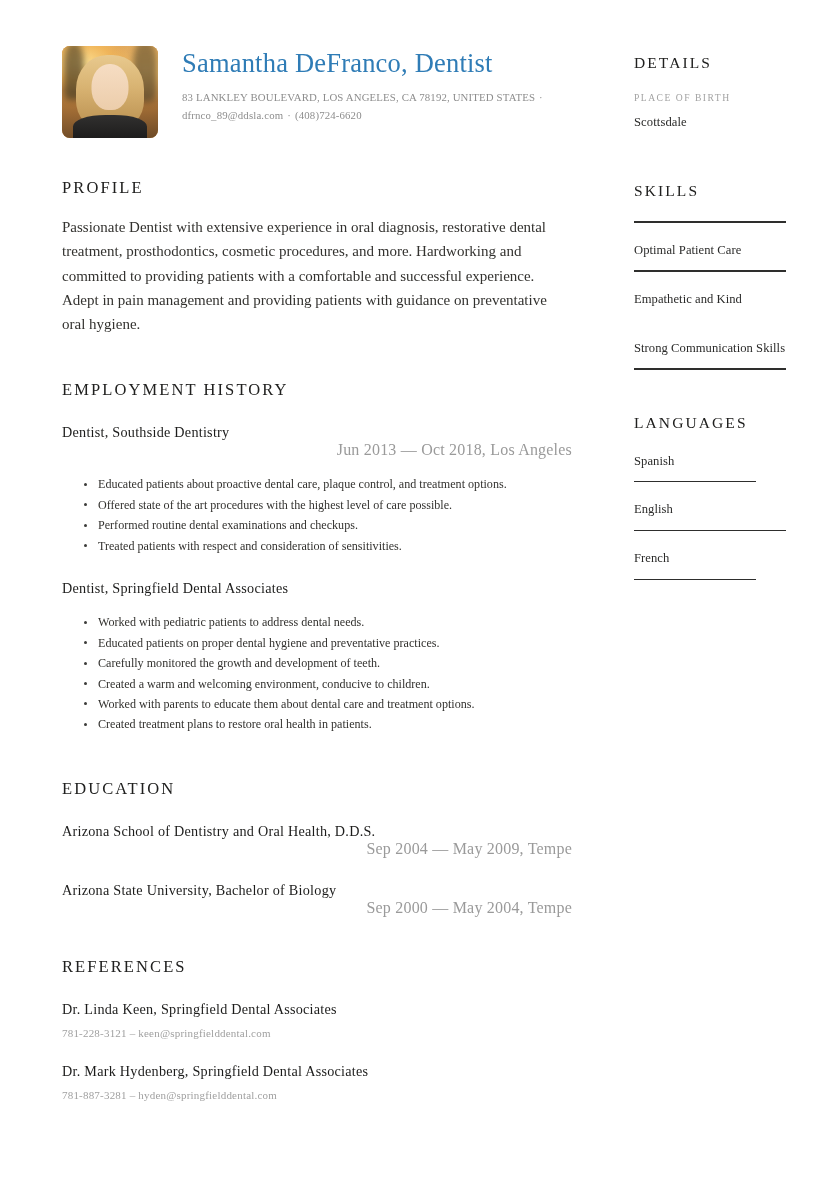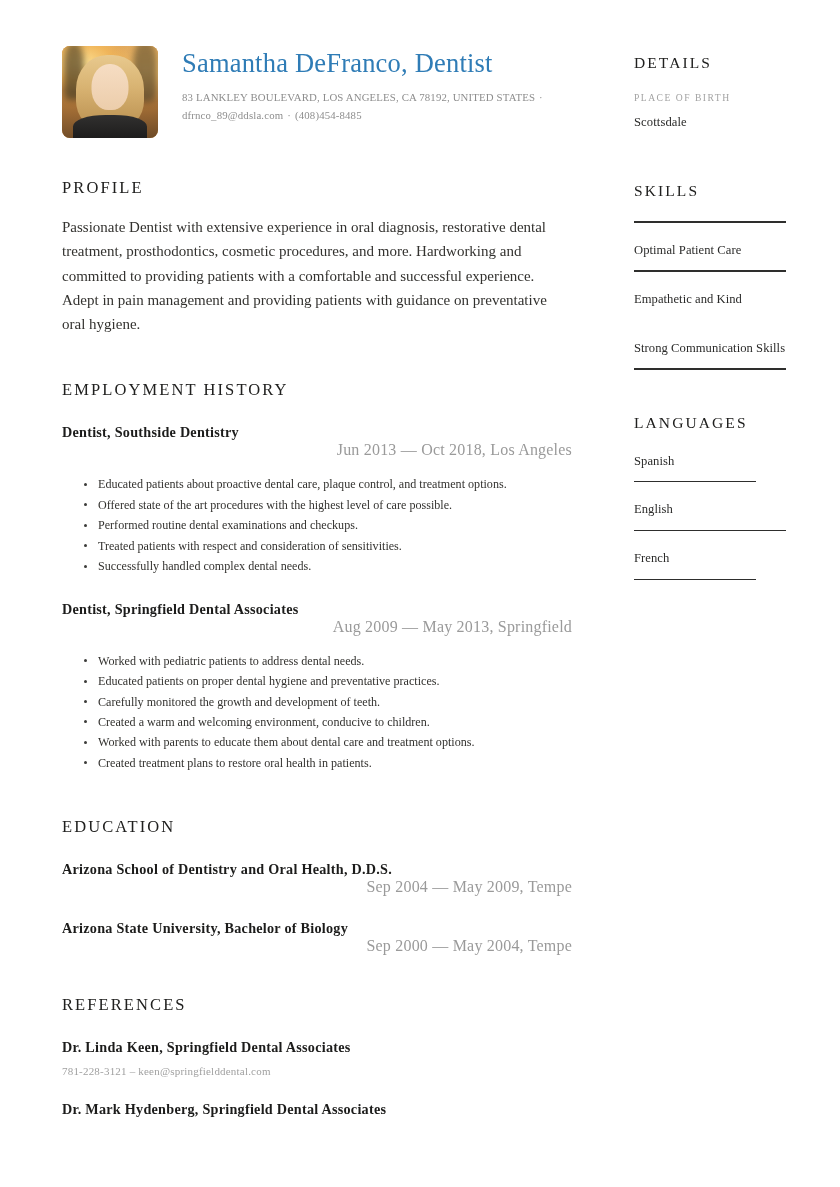--- a/index.html
+++ b/index.html
@@ -128,21 +128,21 @@
     line-height: 1.62;
     color: #33322f;
     max-width: 490px;
   }
 
   .block-gap-lg { height: 44px; }
   .block-gap-md { height: 40px; }
 
   .job-title, .edu-title, .ref-title {
     font-size: 14.2px;
-    font-weight: bold;
+    font-weight: normal;
     color: #1c1c1b;
     letter-spacing: 0.25px;
     margin-top: 24px;
   }
 
   .meta {
     font-size: 16px;
     color: #9a9a9a;
     letter-spacing: 0.2px;
     text-align: right;
@@ -248,21 +248,21 @@
       <div class="tree-l"></div>
       <div class="tree-r"></div>
       <div class="hair"></div>
       <div class="face"></div>
       <div class="body"></div>
     </div>
     <div class="head-text">
       <h1 class="name">Samantha DeFranco, Dentist</h1>
       <div class="contact">
         <span>83 LANKLEY BOULEVARD, LOS ANGELES, CA 78192, UNITED STATES</span><span class="sep">·</span><br>
-        <span>dfrnco_89@ddsla.com</span><span class="sep">·</span><span>(408)454-8485</span>
+        <span>dfrnco_89@ddsla.com</span><span class="sep">·</span><span>(408)724-6620</span>
       </div>
     </div>
   </div>
 
   <div class="main">
 
     <section>
       <h2 class="sec-title">PROFILE</h2>
       <p class="profile-body">Passionate Dentist with extensive experience in oral diagnosis, restorative dental treatment, prosthodontics, cosmetic procedures, and more. Hardworking and committed to providing patients with a comfortable and successful experience. Adept in pain management and providing patients with guidance on preventative oral hygiene.</p>
     </section>
@@ -273,27 +273,25 @@
       <h2 class="sec-title">EMPLOYMENT HISTORY</h2>
 
       <div>
         <h3 class="job-title">Dentist, Southside Dentistry</h3>
         <div class="meta">Jun 2013 — Oct 2018, Los Angeles</div>
         <ul class="duties">
           <li>Educated patients about proactive dental care, plaque control, and treatment options.</li>
           <li>Offered state of the art procedures with the highest level of care possible.</li>
           <li>Performed routine dental examinations and checkups.</li>
           <li>Treated patients with respect and consideration of sensitivities.</li>
-          <li>Successfully handled complex dental needs.</li>
         </ul>
       </div>
 
       <div>
         <h3 class="job-title">Dentist, Springfield Dental Associates</h3>
-        <div class="meta">Aug 2009 — May 2013, Springfield</div>
         <ul class="duties">
           <li>Worked with pediatric patients to address dental needs.</li>
           <li>Educated patients on proper dental hygiene and preventative practices.</li>
           <li>Carefully monitored the growth and development of teeth.</li>
           <li>Created a warm and welcoming environment, conducive to children.</li>
           <li>Worked with parents to educate them about dental care and treatment options.</li>
           <li>Created treatment plans to restore oral health in patients.</li>
         </ul>
       </div>
     </section>

